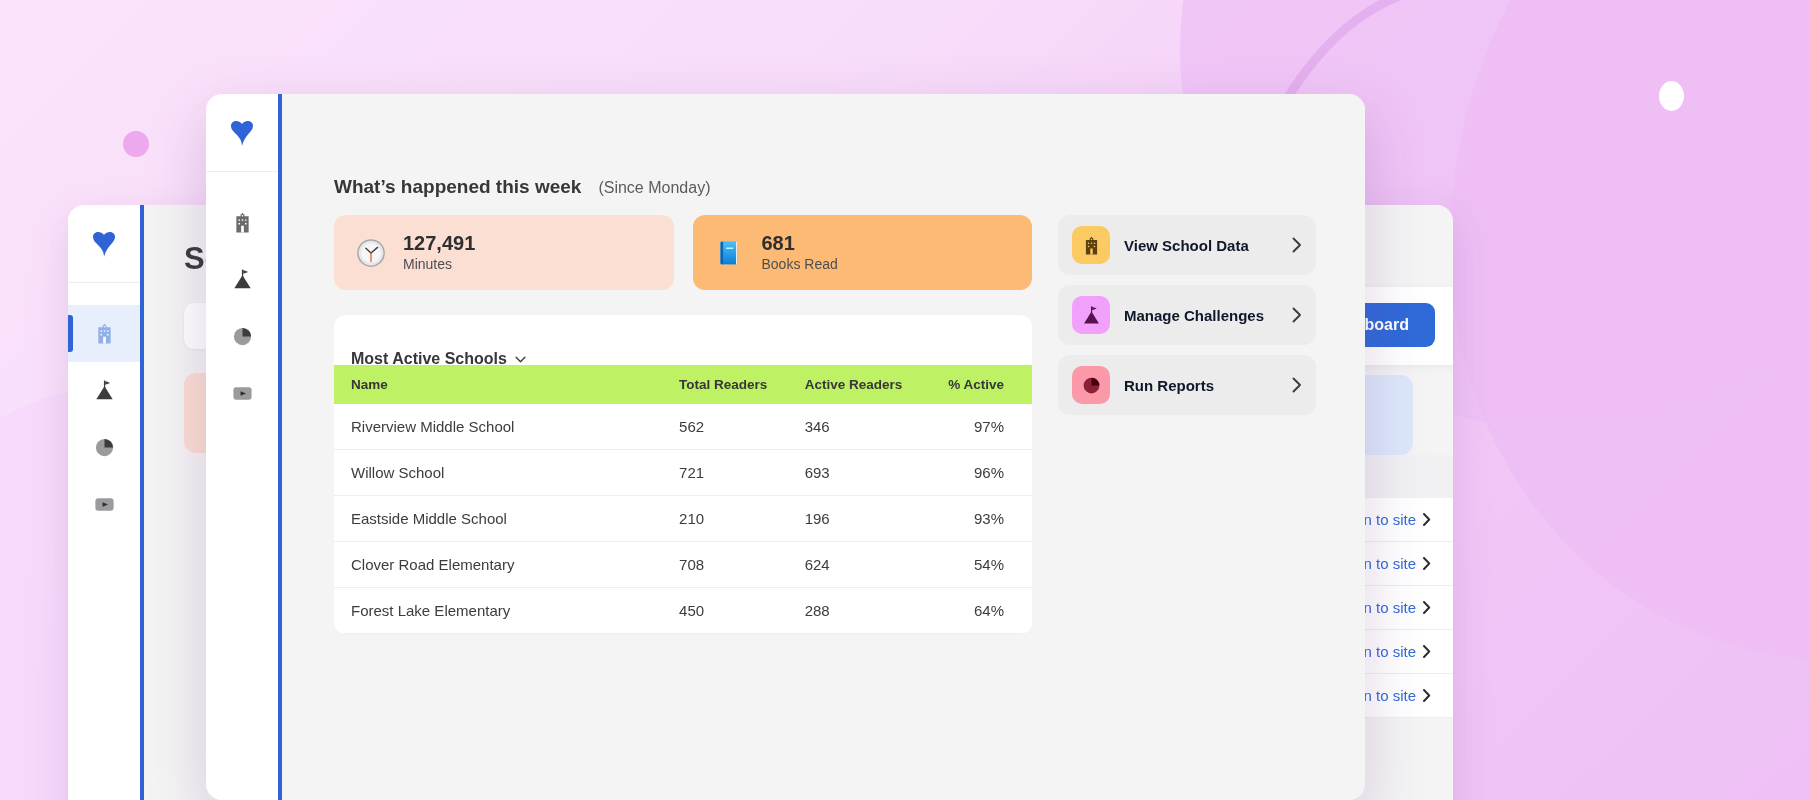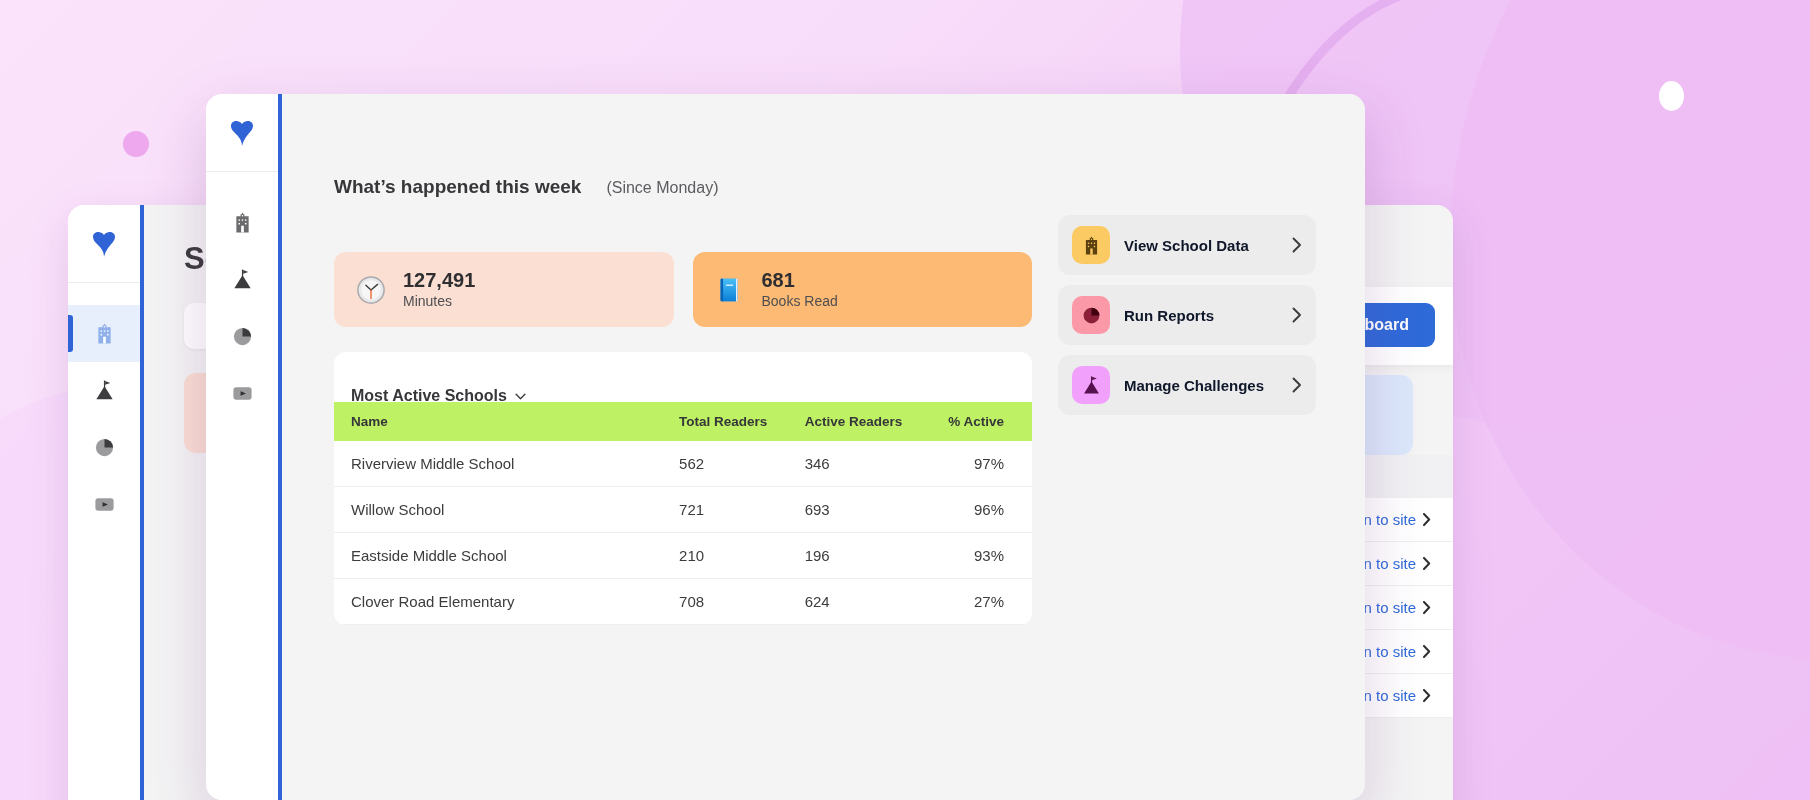--- a/index.html
+++ b/index.html
@@ -217,21 +217,21 @@
   .welcome {
     font-size: 33px;
     font-weight: 700;
     color: #37373a;
     letter-spacing: -.4px;
   }
   .week-row {
     margin-top: 44px;
     display: flex;
     align-items: baseline;
-    gap: 25px;
+    gap: 17px;
   }
   .week-title {
     font-size: 19px;
     font-weight: 700;
     color: #37373a;
   }
   .week-sub {
     font-size: 16px;
     color: #5c5c60;
   }
@@ -250,21 +250,20 @@
     gap: 19px;
   }
   .stat {
     flex: 1;
     height: 75px;
     border-radius: 12px;
     display: flex;
     align-items: center;
     gap: 17px;
     padding: 0 22px;
-    margin-top: 37px;
   }
   .stat-min { background: #fbdfd3; }
   .stat-books { background: #fdba74; }
   .stat-ico { width: 30px; height: 30px; flex: 0 0 30px; }
   .stat-num {
     font-size: 20px;
     font-weight: 700;
     color: #2f2f31;
     line-height: 1.15;
   }
@@ -618,21 +617,27 @@
                 <tr>
                   <td>Eastside Middle School</td>
                   <td>210</td>
                   <td>196</td>
                   <td class="pct">93%</td>
                 </tr>
                 <tr>
                   <td>Clover Road Elementary</td>
                   <td>708</td>
                   <td>624</td>
-                  <td class="pct">27%</td>
+                  <td class="pct">54%</td>
+                </tr>
+                <tr>
+                  <td>Forest Lake Elementary</td>
+                  <td>450</td>
+                  <td>288</td>
+                  <td class="pct">64%</td>
                 </tr>
               </tbody>
             </table>
           </div>
 
         </div>
 
         <div class="col-right">
 
           <button class="action">
@@ -650,45 +655,45 @@
                 <rect x="10.6" y="15.4" width="2.8" height="7" fill="#fcca62"></rect>
               </svg>
             </span>
             <span class="action-lbl">View School Data</span>
             <svg class="chev-r" viewBox="0 0 10 16">
               <path d="M1.5 1.5 8 8l-6.5 6.5" fill="none" stroke="#3c3c3e" stroke-width="1.9" stroke-linecap="round" stroke-linejoin="round"></path>
             </svg>
           </button>
 
           <button class="action">
+            <span class="action-ico a-chal">
+              <svg width="21" height="21" viewBox="0 0 24 24">
+                <path d="M12 7.5 3.5 21h17z" fill="#55124f"></path>
+                <rect x="11.4" y="1.6" width="1.3" height="8" fill="#55124f"></rect>
+                <path d="M12.7 2.1 18 4.1l-5.3 2z" fill="#55124f"></path>
+              </svg>
+            </span>
+            <span class="action-lbl">Manage Challenges</span>
+            <svg class="chev-r" viewBox="0 0 10 16">
+              <path d="M1.5 1.5 8 8l-6.5 6.5" fill="none" stroke="#3c3c3e" stroke-width="1.9" stroke-linecap="round" stroke-linejoin="round"></path>
+            </svg>
+          </button>
+
+          <button class="action">
             <span class="action-ico a-rep">
               <svg width="21" height="21" viewBox="0 0 24 24">
                 <circle cx="12" cy="12" r="9" fill="#8c2038"></circle>
                 <path d="M12 3 A9 9 0 0 1 21 12 L12 12 Z" fill="#40000f"></path>
               </svg>
             </span>
             <span class="action-lbl">Run Reports</span>
             <svg class="chev-r" viewBox="0 0 10 16">
               <path d="M1.5 1.5 8 8l-6.5 6.5" fill="none" stroke="#3c3c3e" stroke-width="1.9" stroke-linecap="round" stroke-linejoin="round"></path>
             </svg>
           </button>
 
-          <button class="action">
-            <span class="action-ico a-chal">
-              <svg width="21" height="21" viewBox="0 0 24 24">
-                <path d="M12 7.5 3.5 21h17z" fill="#55124f"></path>
-                <rect x="11.4" y="1.6" width="1.3" height="8" fill="#55124f"></rect>
-                <path d="M12.7 2.1 18 4.1l-5.3 2z" fill="#55124f"></path>
-              </svg>
-            </span>
-            <span class="action-lbl">Manage Challenges</span>
-            <svg class="chev-r" viewBox="0 0 10 16">
-              <path d="M1.5 1.5 8 8l-6.5 6.5" fill="none" stroke="#3c3c3e" stroke-width="1.9" stroke-linecap="round" stroke-linejoin="round"></path>
-            </svg>
-          </button>
-
         </div>
 
       </div>
     </div>
   </div>
 
 </div>
 
 </body></html>

